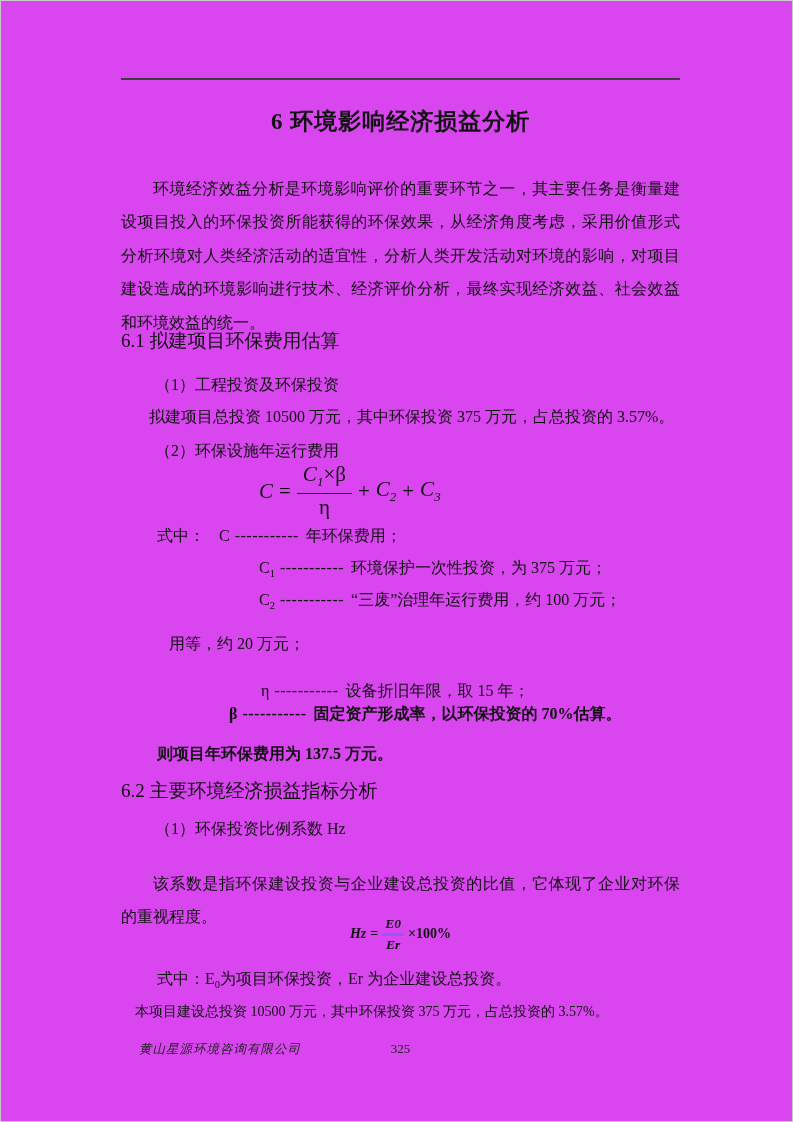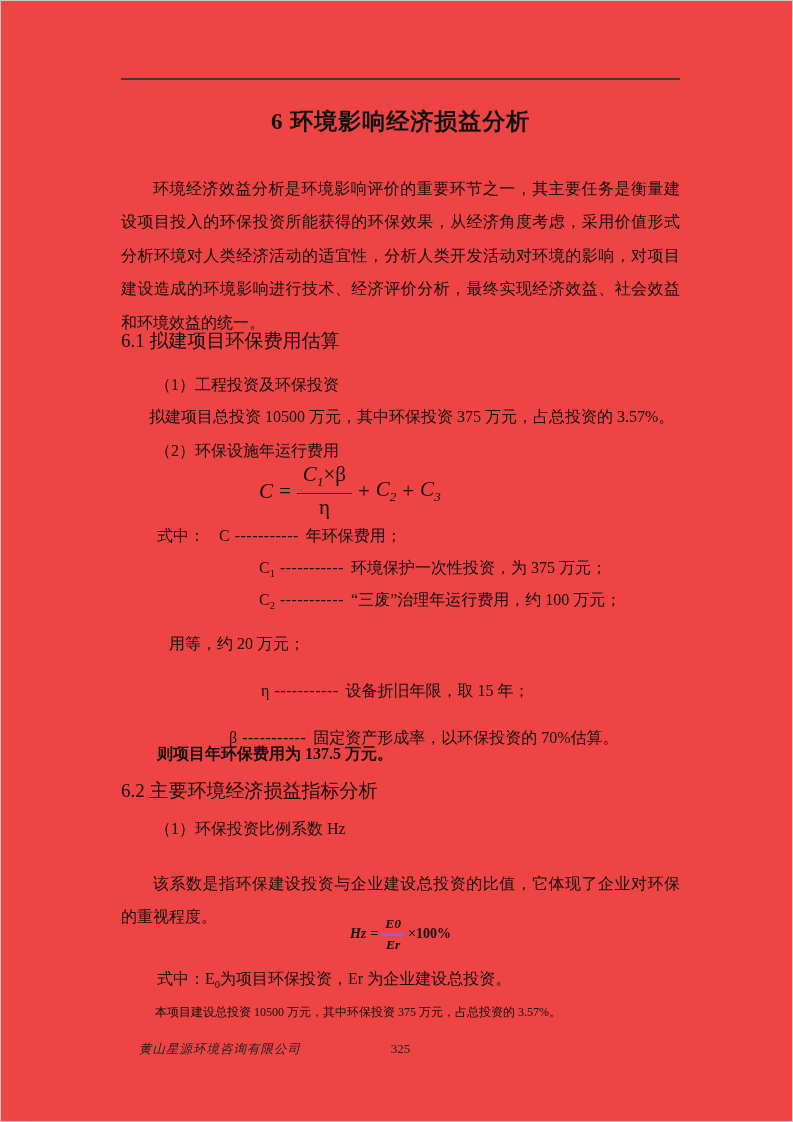--- a/index.html
+++ b/index.html
@@ -1,19 +1,19 @@
 <!DOCTYPE html>
 <html><head>
 <meta charset="utf-8">
 <style>
   html,body { margin:0; padding:0; background:#ffffff; }
   .page {
     position:relative;
     width:793px; height:1122px;
-    background:#ef4444;
+    background:#d946ef;
     border:1px solid #c9c9c9;
     box-sizing:border-box;
     font-family:"Liberation Serif","DejaVu Serif",serif;
     color:#111111;
     overflow:hidden;
   }
   .abs { position:absolute; }
 
   .top-rule {
     top:77px; left:120px; width:559px; height:0;
@@ -62,42 +62,42 @@
   
   .def { line-height:26px; font-size:16px; white-space:nowrap; }
   .def sub { font-size:10.5px; }
   .dashes { margin:0 7px 0 5px; letter-spacing:0.5px; }
   .def-0 { top:522px; left:156px; }
   .def-1 { top:554px; left:258px; }
   .def-2 { top:586px; left:258px; }
   .def-3 { top:618px; left:258px; }
   .def-4 { top:630px; left:120px;margin-left:48px; }
   .def-5 { top:677px; left:260px; }
-  .def-6 { top:724px; left:228px; }
+  .def-6 { top:700px; left:228px;font-weight:bold; }
   .where-label { margin-right:14px; }
   .conclusion { top:740px; left:156px; line-height:26px; font-size:16px; white-space:nowrap;font-weight:bold; }
 
   .item-hz { top:814px; padding-left:34px; }
   .para-hz {
     top:850px; left:120px; width:559px;
     text-align:justify; text-indent:32px;
   }
 
   
   .formula-hz {
     top:915px; left:120px; width:559px; height:36px;
     display:flex; align-items:center; justify-content:center; gap:4px;
     font-size:14px; font-weight:bold;
   }
   .formula-hz .frac { font-size:13.5px; }
   .formula-hz .frac .num { border-bottom:3px solid #8b5cf6; padding:0 3px 1px; }
 
   .note-e { top:964px; left:156px; line-height:28px; font-size:16px; white-space:nowrap; }
   .note-e sub { font-size:10.5px; }
-  .para-final { top:997px; left:128px; width:600px; line-height:28px; font-size:12px; white-space:nowrap; padding-left:26px; box-sizing:border-box; }
+  .para-final { top:997px; left:108px; width:600px; line-height:28px; font-size:14px; white-space:nowrap; padding-left:26px; box-sizing:border-box; }
 
   .footer-company {
     top:1040px; left:138px;
     font-size:12.5px; font-style:italic; line-height:16px;
     letter-spacing:1px; color:#222;
   }
   .footer-page {
     top:1040px; left:120px; width:559px;
     font-size:13px; text-align:center; line-height:16px; color:#222;
   }

